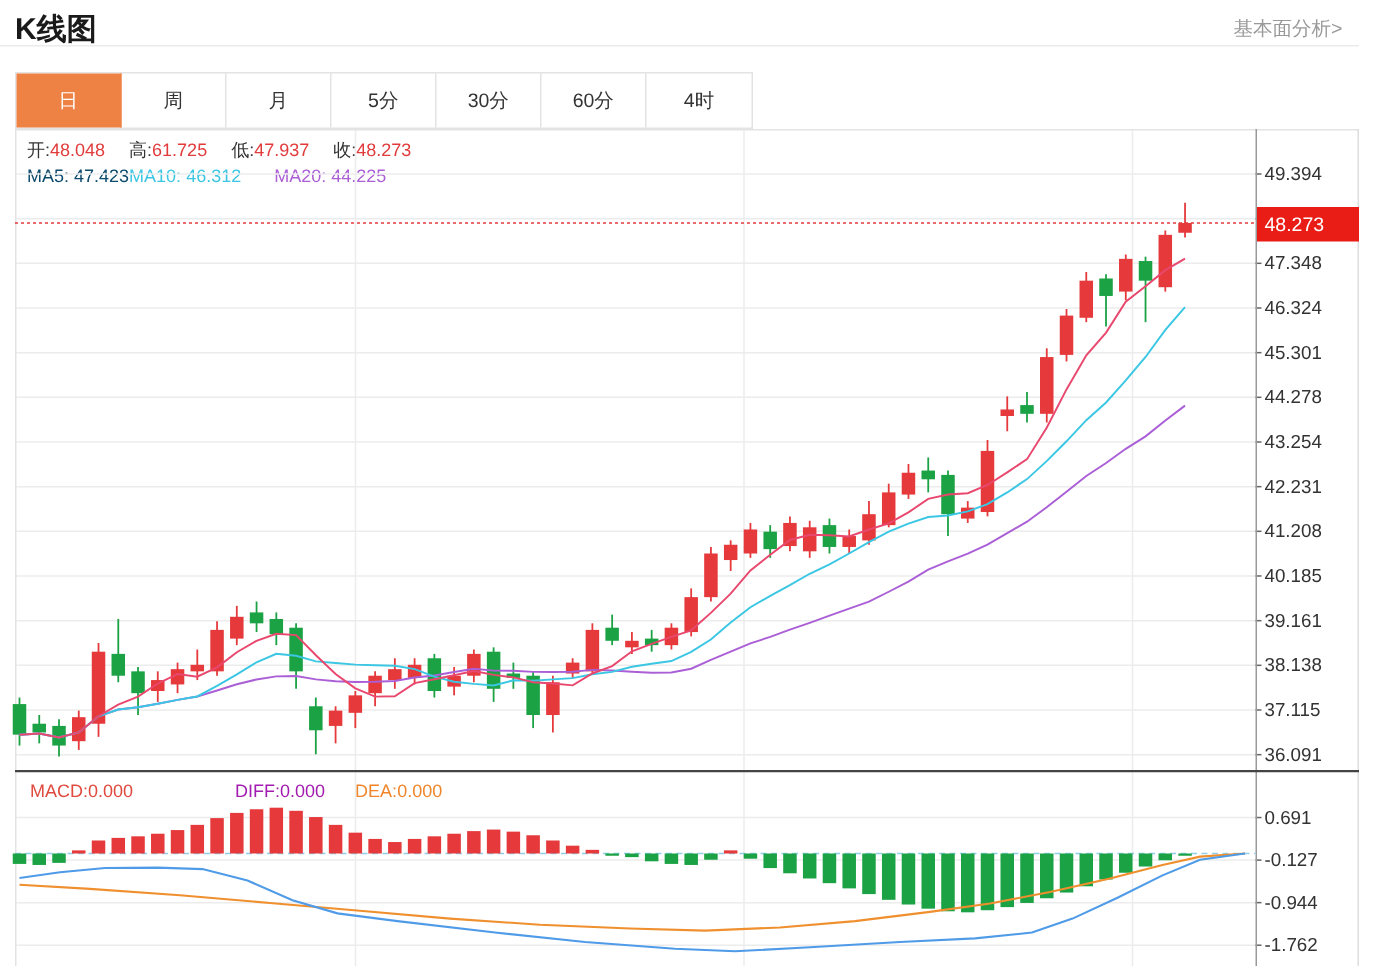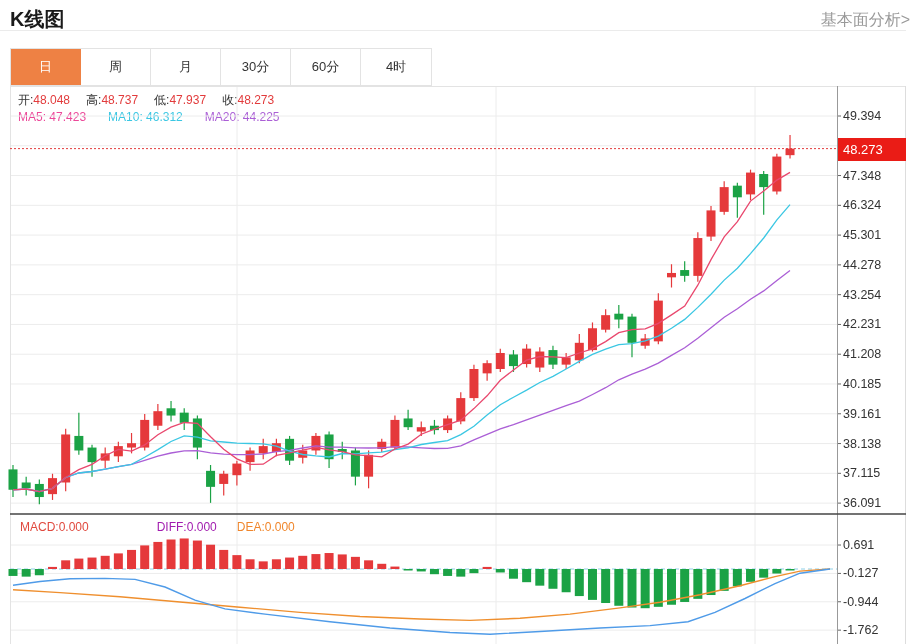--- a/index.html
+++ b/index.html
@@ -1,28 +1,28 @@
 <!DOCTYPE html>
 <html><head>
 <meta charset="utf-8">
 <style>
   html,body{margin:0;padding:0;background:#fff;font-family:"Liberation Sans",sans-serif;}
   #app{position:relative;width:916px;height:644px;background:#fff;overflow:hidden;}
   .title{position:absolute;left:10px;top:6px;font-size:20px;font-weight:bold;color:#1a1a1a;}
-  .analysis-link{position:absolute;right:6px;top:10px;font-size:16px;color:#999;cursor:pointer;text-decoration:none;}
+  .analysis-link{position:absolute;right:21px;top:10px;font-size:13px;color:#999;cursor:pointer;text-decoration:none;}
   .top-divider{position:absolute;left:0;top:30px;width:906px;height:1px;background:#ebebeb;}
   .tabs{position:absolute;left:10px;top:48px;display:flex;border:1px solid #e3e3e3;box-sizing:border-box;background:#fff;}
   .tab{width:70px;height:36px;line-height:36px;text-align:center;font-size:13px;color:#333;
        border-right:1px solid #e3e3e3;box-sizing:border-box;cursor:pointer;user-select:none;}
   .tab:last-child{border-right:none;}
   .tab.active{background:#ee8144;color:#fff;border-color:#ee8144;}
   .info-row{position:absolute;left:18px;font-size:12px;white-space:nowrap;}
   .lab{color:#333;}
   .val{color:#e23b3c;margin-right:16px;}
-  .c-ma5{color:#ec4899;margin-right:22px;}
+  .c-ma5{color:#0c4a6e;}
   .c-ma10{color:#3bc7e3;margin-right:22px;}
   .c-ma20{color:#ab5fd6;}
   .c-macd{color:#e0493e;margin-right:20px;}
   .c-diff{color:#a21caf;margin-right:20px;margin-left:48px;}
   .c-dea{color:#f0862b;}
   #chart-svg{position:absolute;left:0;top:86px;}
   .price-tag{position:absolute;left:838px;top:138px;width:68px;height:23px;line-height:23px;
              background:#ea1c16;color:#fff;font-size:13px;padding-left:5px;box-sizing:border-box;}
   svg text{font-family:"Liberation Sans",sans-serif;}
 </style>
@@ -31,27 +31,28 @@
 
 <div id="app">
   <div class="title">K线图</div>
   <a class="analysis-link">基本面分析&gt;</a>
   <div class="top-divider"></div>
 
   <div class="tabs" id="tabs">
       <div class="tab active">日</div>
       <div class="tab">周</div>
       <div class="tab">月</div>
+      <div class="tab">5分</div>
       <div class="tab">30分</div>
       <div class="tab">60分</div>
       <div class="tab">4时</div>
     </div>
 
   <div class="info-row" style="top:92px;">
-    <span class="lab">开:</span><span class="val">48.048</span><span class="lab">高:</span><span class="val">48.737</span><span class="lab">低:</span><span class="val">47.937</span><span class="lab">收:</span><span class="val">48.273</span>
+    <span class="lab">开:</span><span class="val">48.048</span><span class="lab">高:</span><span class="val">61.725</span><span class="lab">低:</span><span class="val">47.937</span><span class="lab">收:</span><span class="val">48.273</span>
   </div>
 
   <div class="info-row" style="top:110px;">
     <span class="c-ma5"><span>MA5:</span> <span>47.423</span></span><span class="c-ma10"><span>MA10:</span> <span>46.312</span></span><span class="c-ma20"><span>MA20:</span> <span>44.225</span></span>
   </div>
 
   <div class="info-row" style="top:520px;left:20px;">
     <span class="c-macd"><span>MACD:</span><span>0.000</span></span><span class="c-diff"><span>DIFF:</span><span>0.000</span></span><span class="c-dea"><span>DEA:</span><span>0.000</span></span>
   </div>
 

